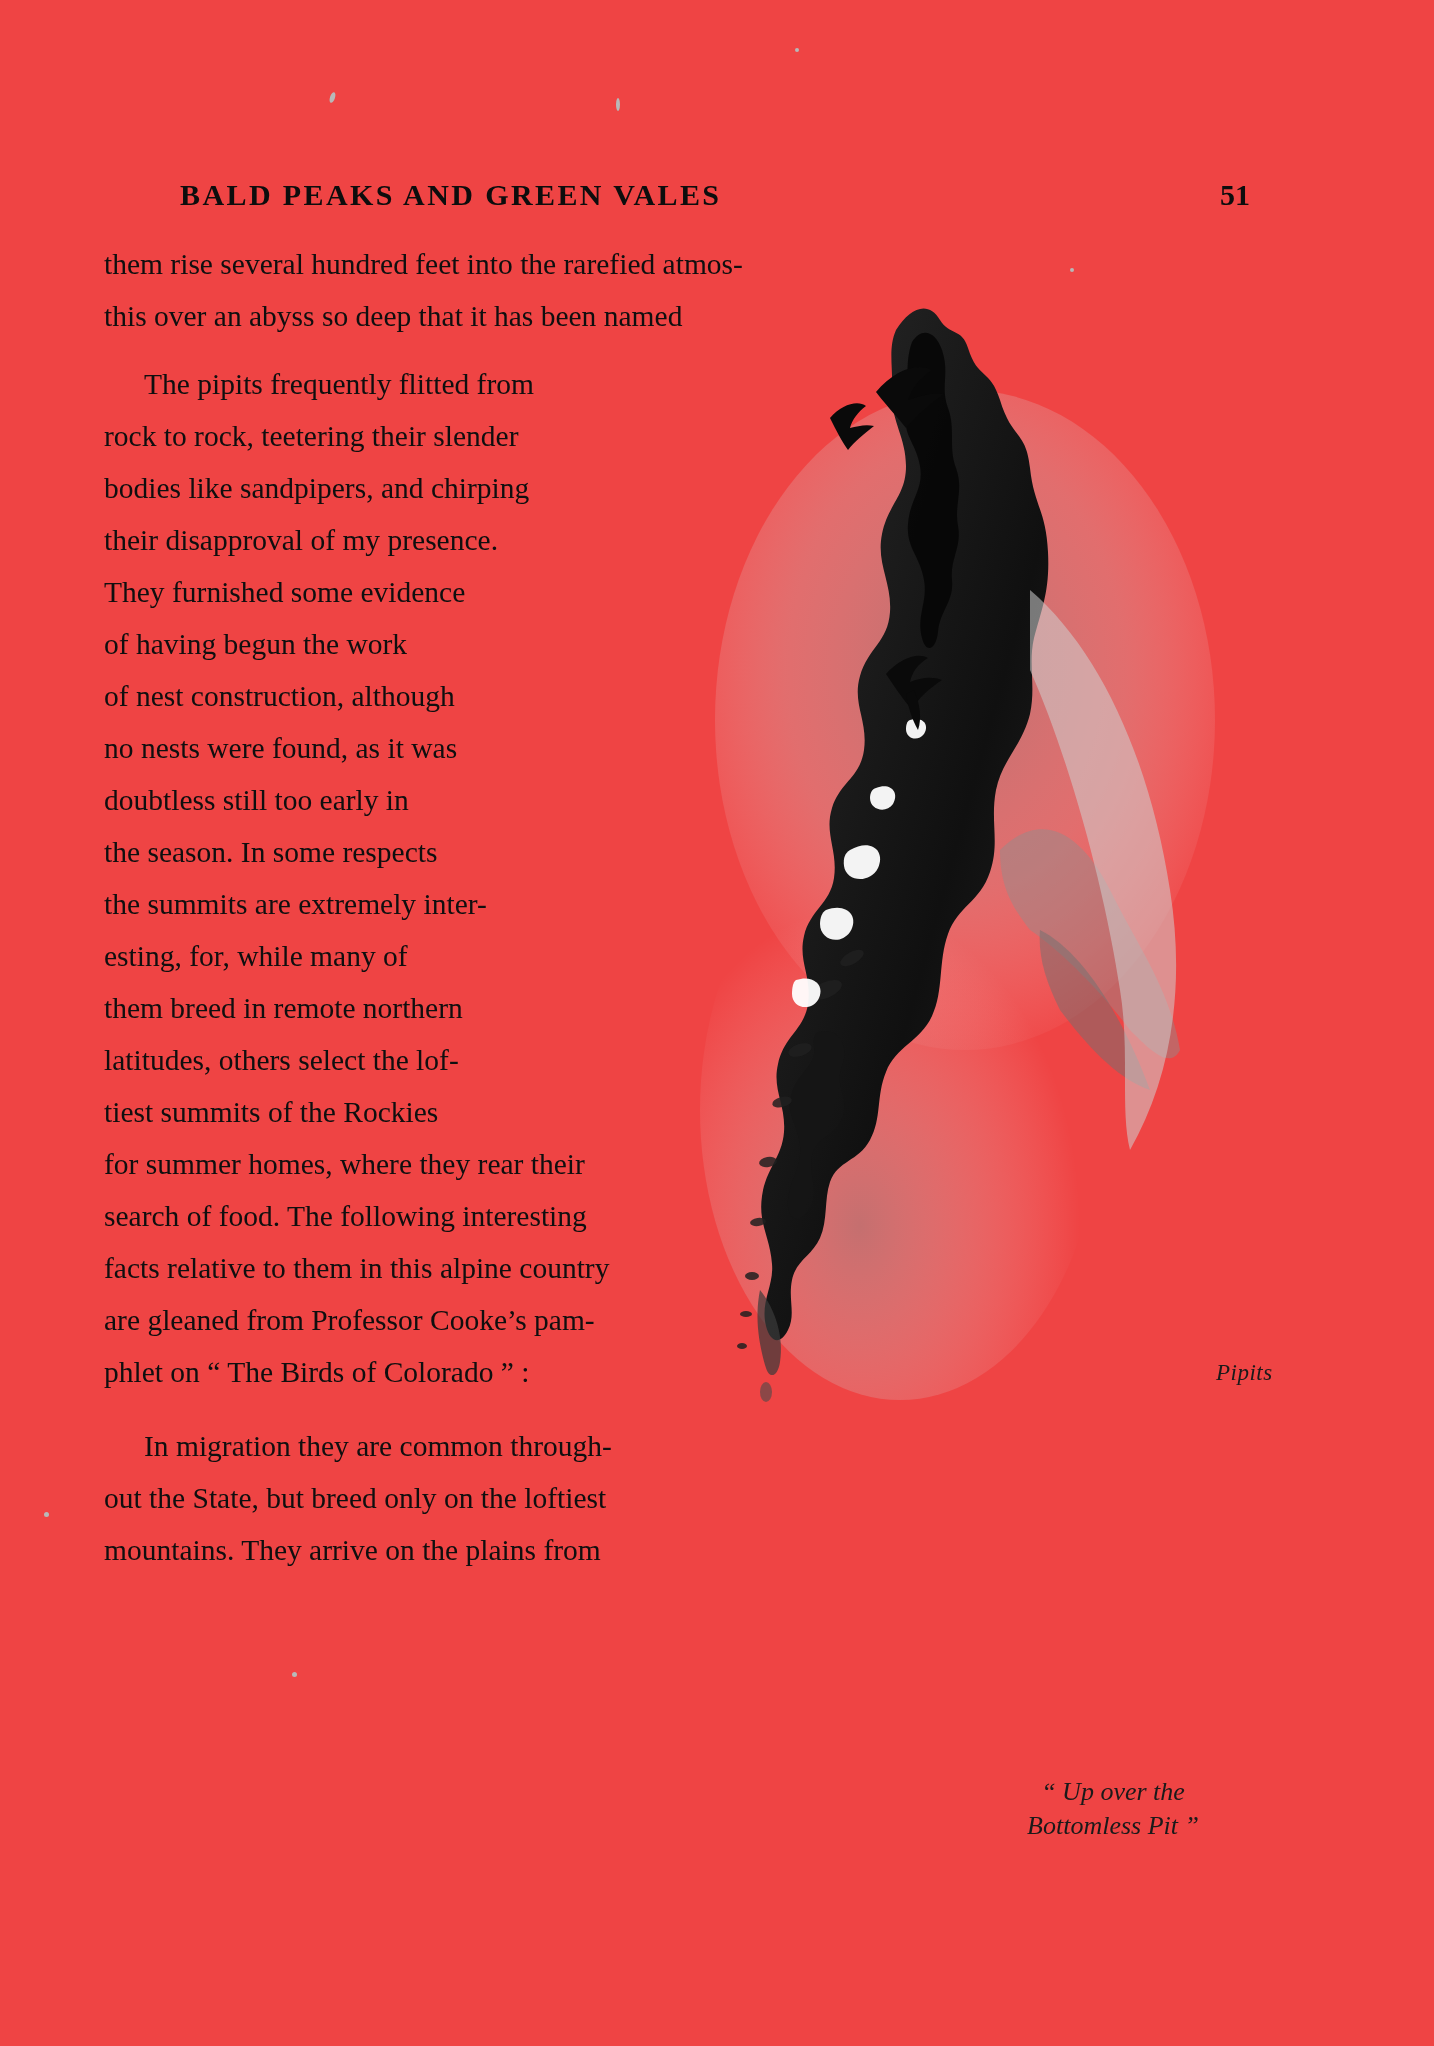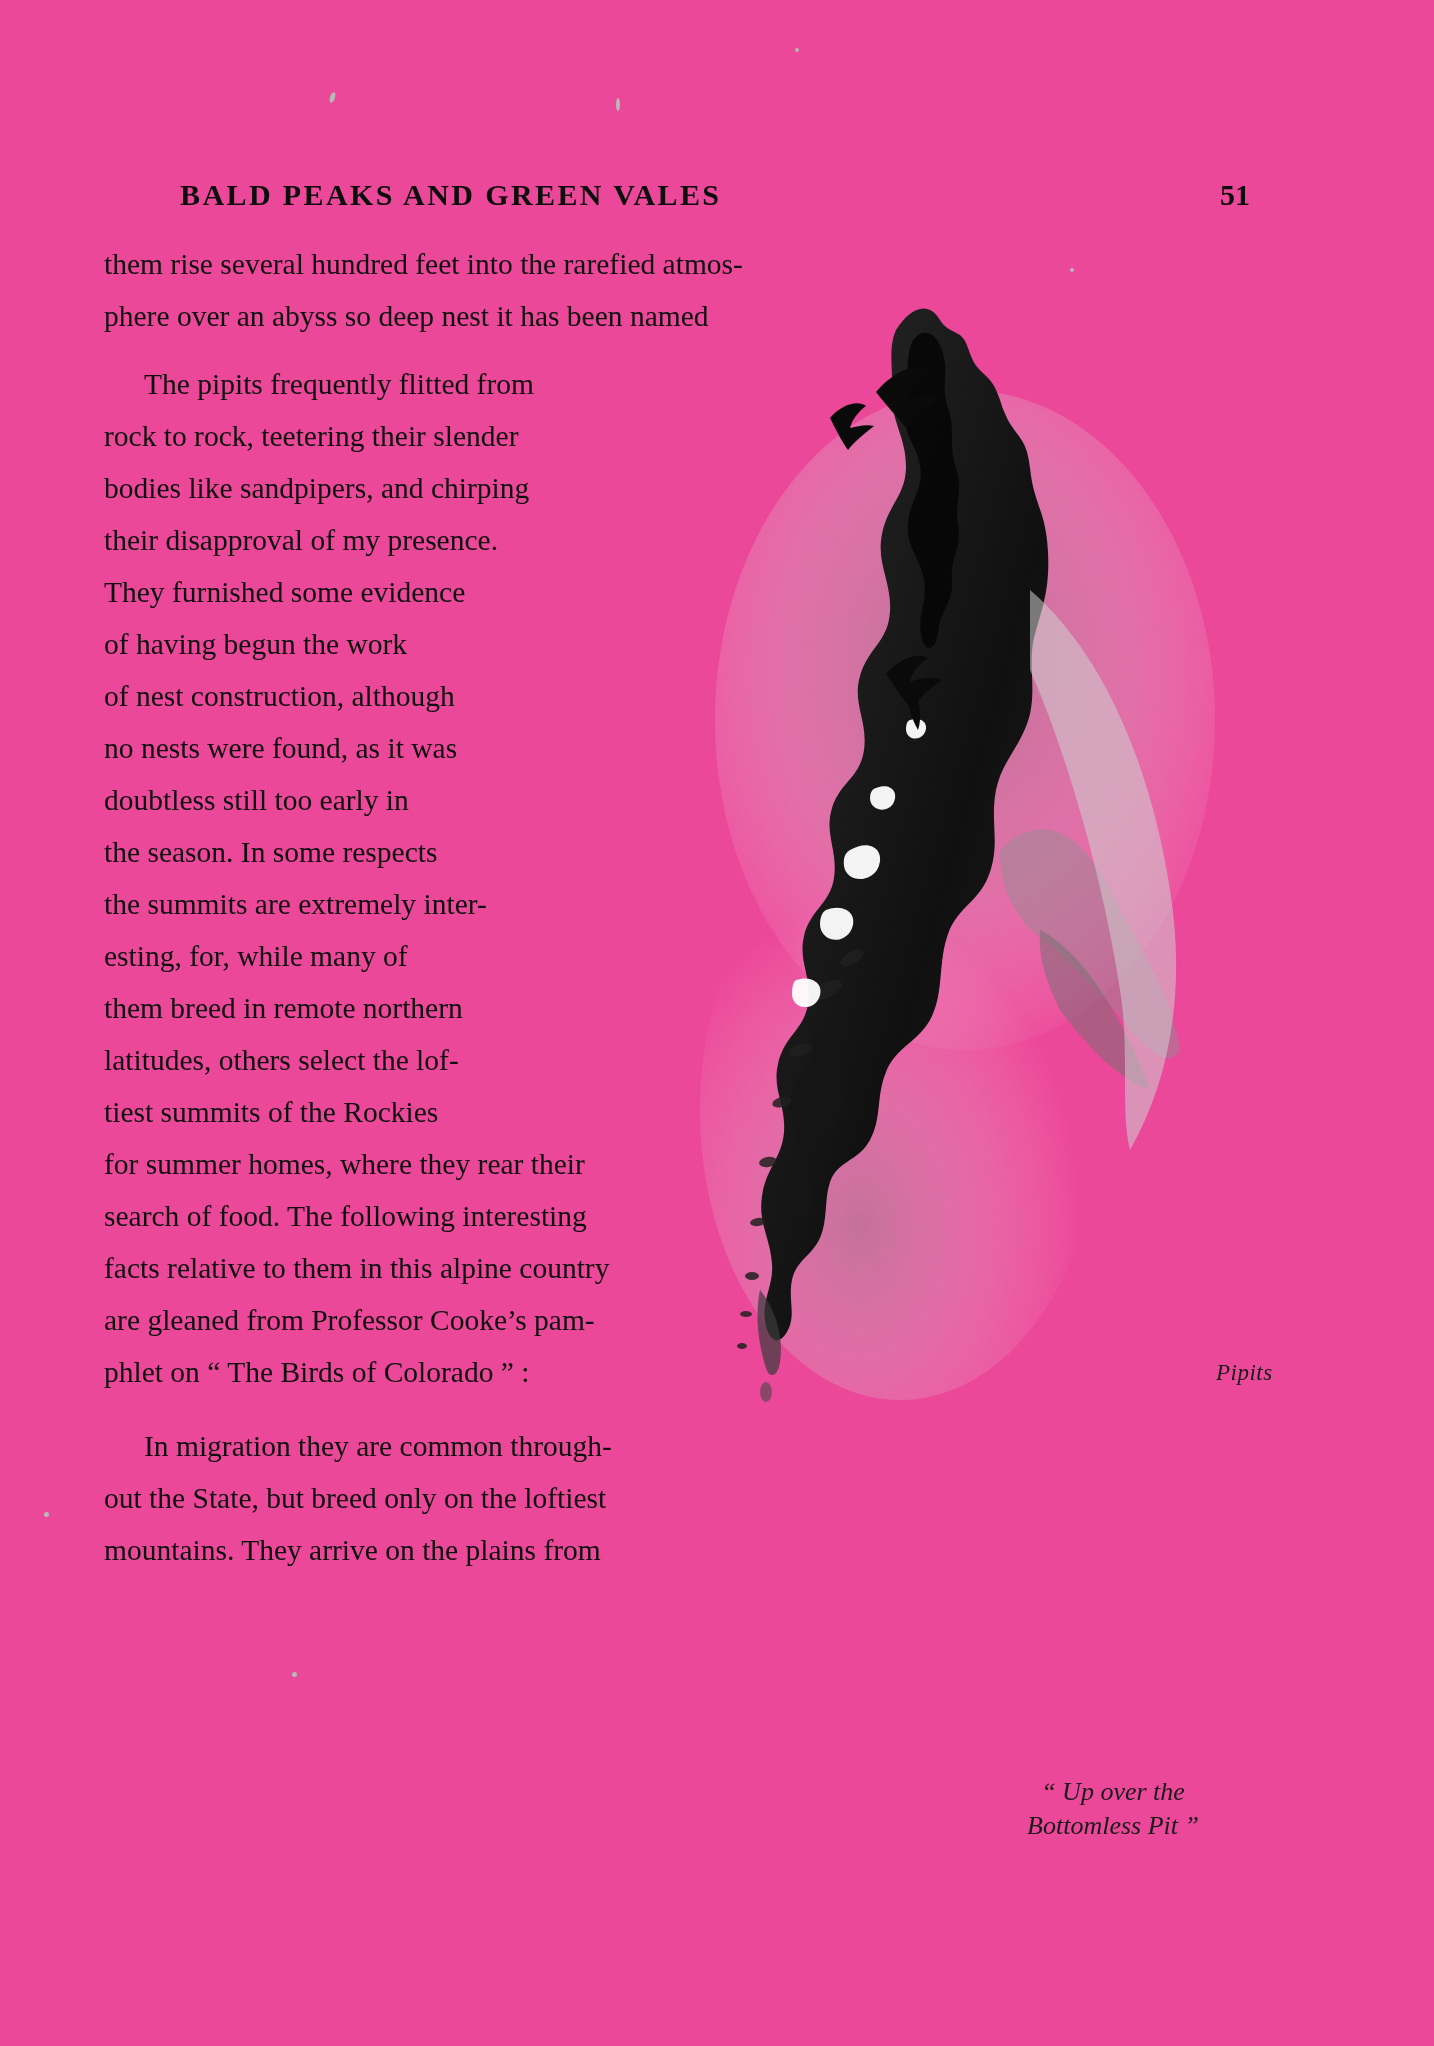--- a/index.html
+++ b/index.html
@@ -14,21 +14,21 @@
     font-family: "Liberation Serif", serif;
     color: #111111;
     overflow: hidden;
   }
 
   .page {
     position: absolute;
     left: 0; top: 0;
     width: 1434px;
     height: 2046px;
-    background: #ec4899;
+    background: #ef4444;
   }
 
   
   .running-head {
     position: absolute;
     left: 180px;
     top: 178px;
     width: 1080px;
     display: flex;
     align-items: baseline;
@@ -255,21 +255,21 @@
     </svg>
   </div>
 
   <div class="body-text">
 
     <p class="para col-wide">
       <span class="line j">
           <span>them rise several hundred feet into the rarefied atmos-</span>
         </span>
       <span class="line j">
-          <span>phere over an abyss so deep nest it has been named</span>
+          <span>this over an abyss so deep that it has been named</span>
         </span>
     </p>
 
     <p class="para">
       <span class="line col-narrow" style="padding-left:40px;">The pipits frequently flitted from</span>
       <span class="line col-narrow">rock to rock, teetering their slender</span>
       <span class="line col-narrow">bodies like sandpipers, and chirping</span>
       <span class="line col-narrow">their disapproval of my presence.</span>
       <span class="line col-narrow">They furnished some evidence</span>
       <span class="line col-narrow">of having begun the work</span>

